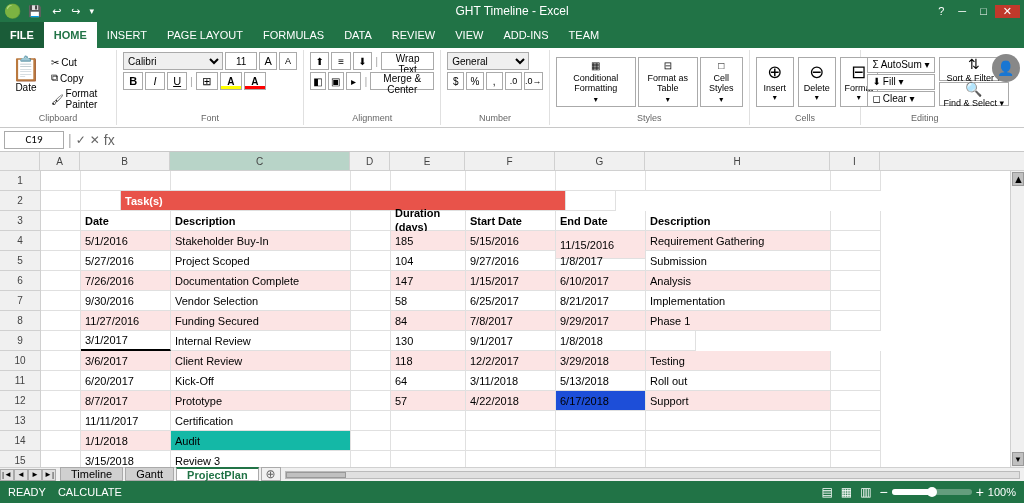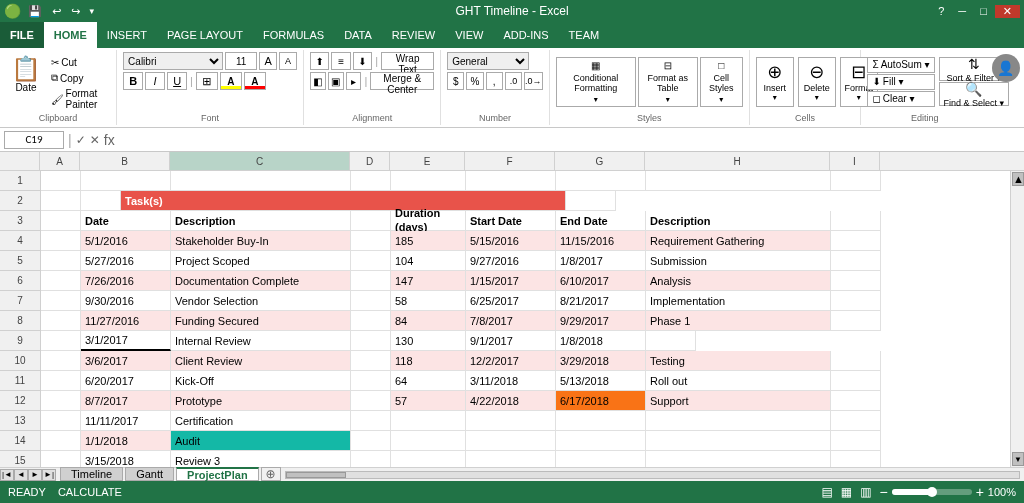--- a/index.html
+++ b/index.html
@@ -285,21 +285,21 @@
             <div style="width:50px; min-width:50px; height:20px; border-right:1px solid #e0e0e0; border-bottom:1px solid #e0e0e0; cursor:cell;"></div>
           </div>
 
           <div style="display:flex; min-height:20px;">
             <div style="width:40px; min-width:40px; height:20px; border-right:1px solid #e0e0e0; border-bottom:1px solid #e0e0e0; cursor:cell;"></div>
             <div style="width:90px; min-width:90px; height:20px; border-right:1px solid #e0e0e0; border-bottom:1px solid #e0e0e0; background:#fce4e4; font-size:11px; padding:2px 4px; display:flex; align-items:center; cursor:cell;">5/1/2016</div>
             <div style="width:180px; min-width:180px; height:20px; border-right:1px solid #e0e0e0; border-bottom:1px solid #e0e0e0; background:#fce4e4; font-size:11px; padding:2px 4px; display:flex; align-items:center; cursor:cell;">Stakeholder Buy-In</div>
             <div style="width:40px; min-width:40px; height:20px; border-right:1px solid #e0e0e0; border-bottom:1px solid #e0e0e0; cursor:cell;"></div>
             <div style="width:75px; min-width:75px; height:20px; border-right:1px solid #e0e0e0; border-bottom:1px solid #e0e0e0; background:#fce4e4; font-size:11px; padding:2px 4px; display:flex; align-items:center; cursor:cell;">185</div>
             <div style="width:90px; min-width:90px; height:20px; border-right:1px solid #e0e0e0; border-bottom:1px solid #e0e0e0; background:#fce4e4; font-size:11px; padding:2px 4px; display:flex; align-items:center; cursor:cell;">5/15/2016</div>
-            <div style="width:90px; min-width:90px; height:20px; border-right:1px solid #e0e0e0; border-bottom:1px solid #e0e0e0; background:#fce4e4; font-size:11px; padding:2px 4px; display:flex; align-items:center; cursor:cell;">11/15/2016</div>
+            <div style="width:90px; min-width:90px; height:28px; border-right:1px solid #e0e0e0; border-bottom:1px solid #e0e0e0; background:#fce4e4; font-size:11px; padding:2px 4px; display:flex; align-items:center; cursor:cell;">11/15/2016</div>
             <div style="width:185px; min-width:185px; height:20px; border-right:1px solid #e0e0e0; border-bottom:1px solid #e0e0e0; background:#fce4e4; font-size:11px; padding:2px 4px; display:flex; align-items:center; cursor:cell;">Requirement Gathering</div>
             <div style="width:50px; min-width:50px; height:20px; border-right:1px solid #e0e0e0; border-bottom:1px solid #e0e0e0; cursor:cell;"></div>
           </div>
 
           <div style="display:flex; min-height:20px;">
             <div style="width:40px; min-width:40px; height:20px; border-right:1px solid #e0e0e0; border-bottom:1px solid #e0e0e0; cursor:cell;"></div>
             <div style="width:90px; min-width:90px; height:20px; border-right:1px solid #e0e0e0; border-bottom:1px solid #e0e0e0; font-size:11px; padding:2px 4px; display:flex; align-items:center; cursor:cell;">5/27/2016</div>
             <div style="width:180px; min-width:180px; height:20px; border-right:1px solid #e0e0e0; border-bottom:1px solid #e0e0e0; font-size:11px; padding:2px 4px; display:flex; align-items:center; cursor:cell;">Project Scoped</div>
             <div style="width:40px; min-width:40px; height:20px; border-right:1px solid #e0e0e0; border-bottom:1px solid #e0e0e0; cursor:cell;"></div>
             <div style="width:75px; min-width:75px; height:20px; border-right:1px solid #e0e0e0; border-bottom:1px solid #e0e0e0; font-size:11px; padding:2px 4px; display:flex; align-items:center; cursor:cell;">104</div>
@@ -380,21 +380,21 @@
             <div style="width:50px; min-width:50px; height:20px; border-right:1px solid #e0e0e0; border-bottom:1px solid #e0e0e0; cursor:cell;"></div>
           </div>
 
           <div style="display:flex; min-height:20px;">
             <div style="width:40px; min-width:40px; height:20px; border-right:1px solid #e0e0e0; border-bottom:1px solid #e0e0e0; cursor:cell;"></div>
             <div style="width:90px; min-width:90px; height:20px; border-right:1px solid #e0e0e0; border-bottom:1px solid #e0e0e0; background:#fce4e4; font-size:11px; padding:2px 4px; display:flex; align-items:center; cursor:cell;">8/7/2017</div>
             <div style="width:180px; min-width:180px; height:20px; border-right:1px solid #e0e0e0; border-bottom:1px solid #e0e0e0; background:#fce4e4; font-size:11px; padding:2px 4px; display:flex; align-items:center; cursor:cell;">Prototype</div>
             <div style="width:40px; min-width:40px; height:20px; border-right:1px solid #e0e0e0; border-bottom:1px solid #e0e0e0; cursor:cell;"></div>
             <div style="width:75px; min-width:75px; height:20px; border-right:1px solid #e0e0e0; border-bottom:1px solid #e0e0e0; background:#fce4e4; font-size:11px; padding:2px 4px; display:flex; align-items:center; cursor:cell;">57</div>
             <div style="width:90px; min-width:90px; height:20px; border-right:1px solid #e0e0e0; border-bottom:1px solid #e0e0e0; background:#fce4e4; font-size:11px; padding:2px 4px; display:flex; align-items:center; cursor:cell;">4/22/2018</div>
-            <div style="width:90px; min-width:90px; height:20px; border-right:1px solid #e0e0e0; border-bottom:1px solid #e0e0e0; background:#f97316; font-size:11px; padding:2px 4px; display:flex; align-items:center; cursor:cell;">6/17/2018</div>
+            <div style="width:90px; min-width:90px; height:20px; border-right:1px solid #e0e0e0; border-bottom:1px solid #e0e0e0; background:#1d4ed8; font-size:11px; padding:2px 4px; display:flex; align-items:center; cursor:cell;">6/17/2018</div>
             <div style="width:185px; min-width:185px; height:20px; border-right:1px solid #e0e0e0; border-bottom:1px solid #e0e0e0; background:#fce4e4; font-size:11px; padding:2px 4px; display:flex; align-items:center; cursor:cell;">Support</div>
             <div style="width:50px; min-width:50px; height:20px; border-right:1px solid #e0e0e0; border-bottom:1px solid #e0e0e0; cursor:cell;"></div>
           </div>
 
           <div style="display:flex; min-height:20px;">
             <div style="width:40px; min-width:40px; height:20px; border-right:1px solid #e0e0e0; border-bottom:1px solid #e0e0e0; cursor:cell;"></div>
             <div style="width:90px; min-width:90px; height:20px; border-right:1px solid #e0e0e0; border-bottom:1px solid #e0e0e0; font-size:11px; padding:2px 4px; display:flex; align-items:center; cursor:cell;">11/11/2017</div>
             <div style="width:180px; min-width:180px; height:20px; border-right:1px solid #e0e0e0; border-bottom:1px solid #e0e0e0; font-size:11px; padding:2px 4px; display:flex; align-items:center; cursor:cell;">Certification</div>
             <div style="width:40px; min-width:40px; height:20px; border-right:1px solid #e0e0e0; border-bottom:1px solid #e0e0e0; cursor:cell;"></div>
             <div style="width:75px; min-width:75px; height:20px; border-right:1px solid #e0e0e0; border-bottom:1px solid #e0e0e0; cursor:cell;"></div>

